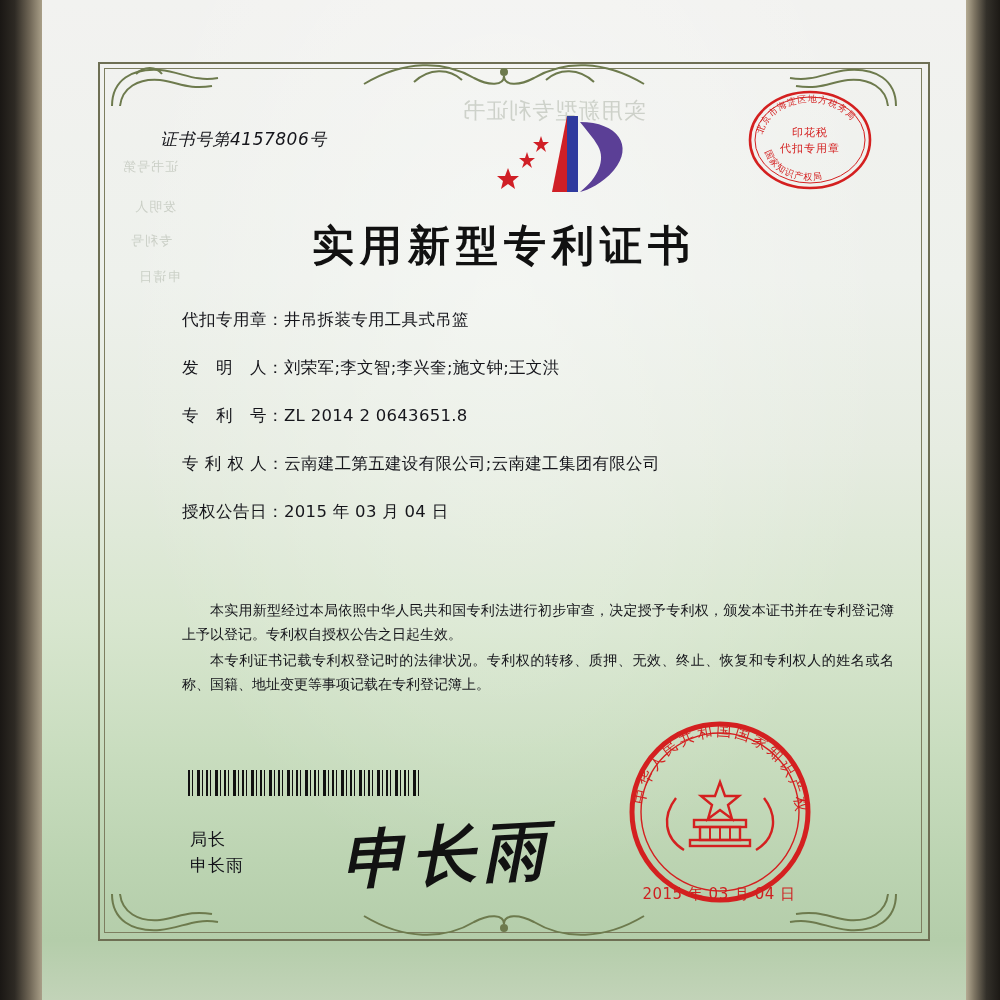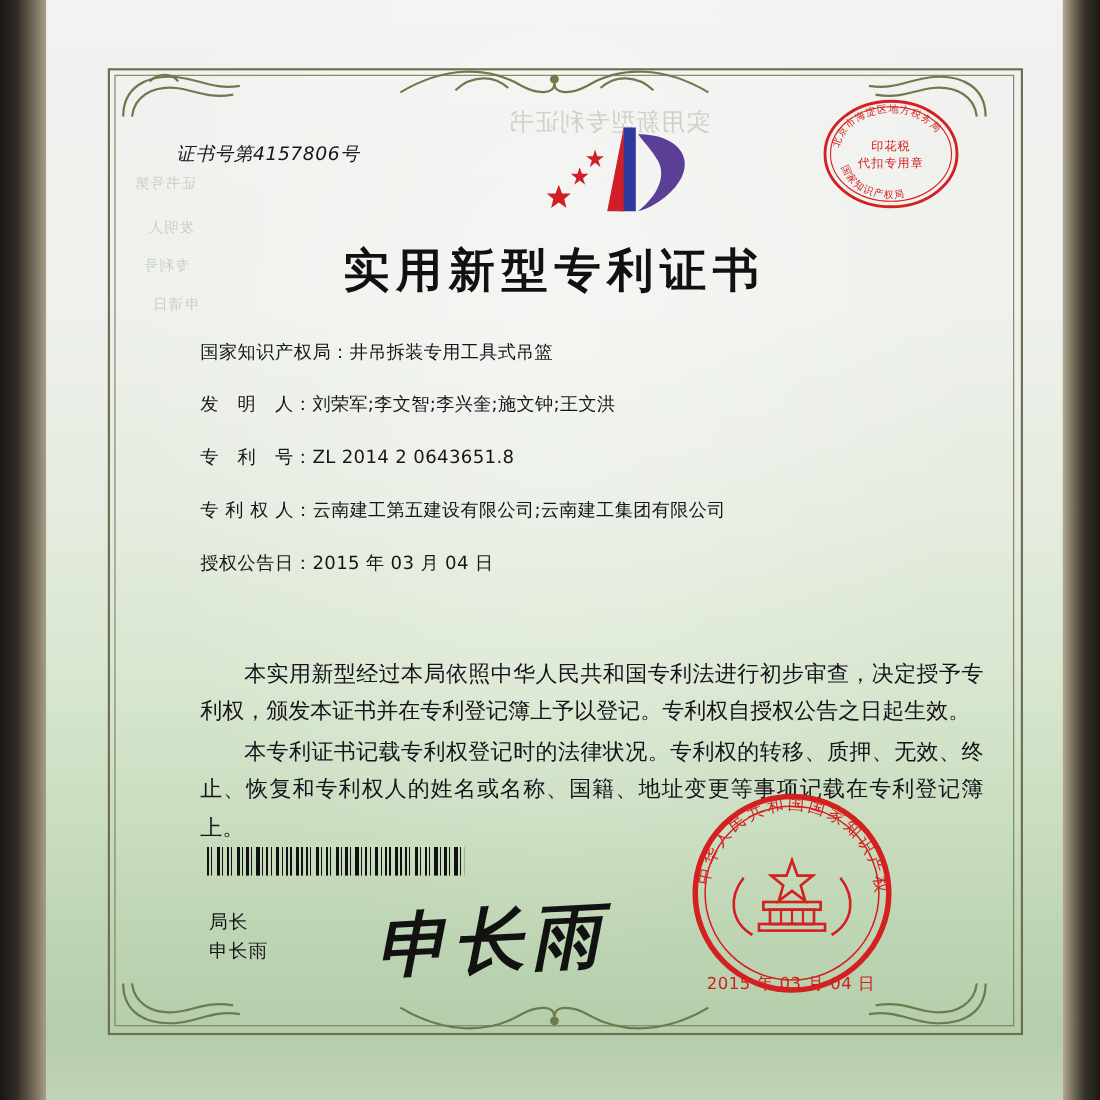--- a/index.html
+++ b/index.html
@@ -159,22 +159,22 @@
     white-space: nowrap;
   }
   .field-label { letter-spacing: 0.5px; }
   .field-value { letter-spacing: 0.3px; }
 
   
   .body-text {
     position: absolute;
     left: 140px; top: 598px;
     width: 712px;
-    font-family: Liberation Mono, monospace;
-    font-size: 20px;
+    font-family: Liberation Sans, sans-serif;
+    font-size: 14px;
     color: #14141a;
     line-height: 1.72;
     text-align: justify;
   }
   .body-text p {
     margin: 0 0 2px 0;
     text-indent: 2em;
   }
 
   
@@ -335,21 +335,21 @@
         <textPath href="#txbot" startOffset="6%">国家知识产权局</textPath>
       </text>
       <text x="64" y="48" text-anchor="middle" font-family="DejaVu Sans, sans-serif" font-size="11" fill="#d42020" letter-spacing="1">印花税</text>
       <text x="64" y="64" text-anchor="middle" font-family="DejaVu Sans, sans-serif" font-size="11" fill="#d42020" letter-spacing="1">代扣专用章</text>
     </svg>
 
     <div class="doc-title">实用新型专利证书</div>
 
     <div class="fields">
       <div class="field-row">
-        <span class="field-label">国家知识产权局：</span><span class="field-value">井吊拆装专用工具式吊篮</span>
+        <span class="field-label">代扣专用章：</span><span class="field-value">井吊拆装专用工具式吊篮</span>
       </div>
       <div class="field-row">
         <span class="field-label">发　明　人：</span><span class="field-value">刘荣军;李文智;李兴奎;施文钟;王文洪</span>
       </div>
       <div class="field-row">
         <span class="field-label">专　利　号：</span><span class="field-value">ZL 2014 2 0643651.8</span>
       </div>
       <div class="field-row">
         <span class="field-label">专 利 权 人：</span><span class="field-value">云南建工第五建设有限公司;云南建工集团有限公司</span>
       </div>

